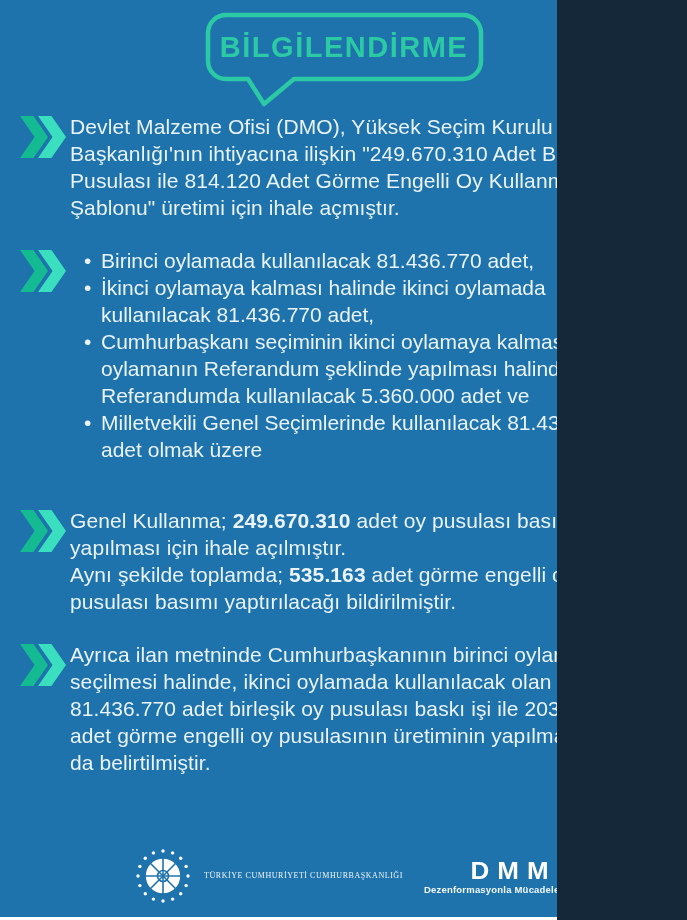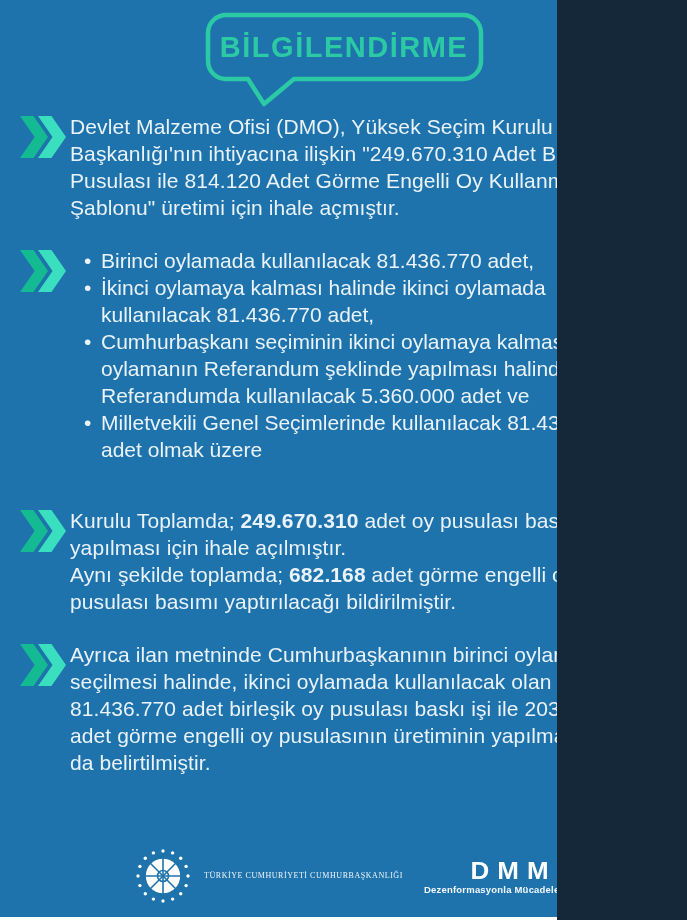--- a/index.html
+++ b/index.html
@@ -132,23 +132,23 @@
 kullanılacak 81.436.770 adet,</li>
       <li>Cumhurbaşkanı seçiminin ikinci oylamaya kalması ve
 oylamanın Referandum şeklinde yapılması halinde
 Referandumda kullanılacak 5.360.000 adet ve</li>
       <li>Milletvekili Genel Seçimlerinde kullanılacak 81.436.770
 adet olmak üzere</li>
     </ul>
   </div>
 
   <div class="section s3">
-    <p class="ptext"><span>Kurulu Toplamda; </span><span class="b">249.670.310</span><span> adet oy pusulası basımı
+    <p class="ptext"><span>Genel Kullanma; </span><span class="b">249.670.310</span><span> adet oy pusulası basımı
 yapılması için ihale açılmıştır.
-Aynı şekilde toplamda; </span><span class="b">682.168</span><span> adet görme engelli oy
+Aynı şekilde toplamda; </span><span class="b">535.163</span><span> adet görme engelli oy
 pusulası basımı yaptırılacağı bildirilmiştir.</span></p>
   </div>
 
   <div class="section s4">
     <p class="ptext">Ayrıca ilan metninde Cumhurbaşkanının birinci oylamada
 seçilmesi halinde, ikinci oylamada kullanılacak olan
 81.436.770 adet birleşik oy pusulası baskı işi ile 203.530
 adet görme engelli oy pusulasının üretiminin yapılmayacağı
 da belirtilmiştir.</p>
   </div>

